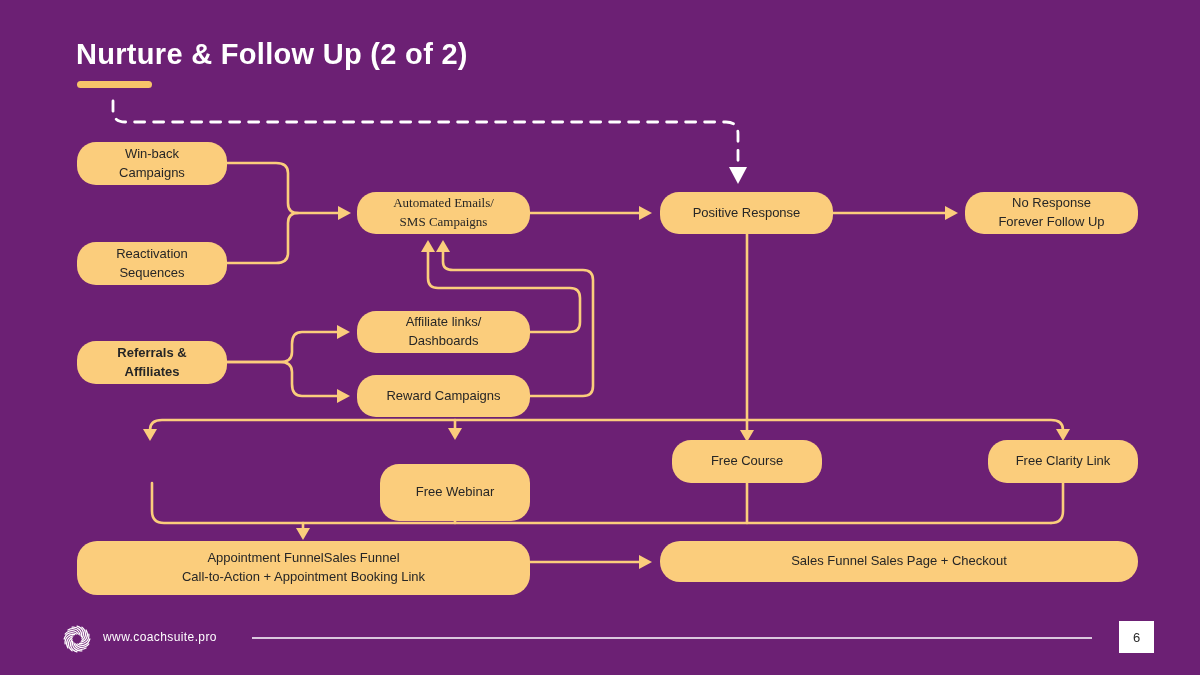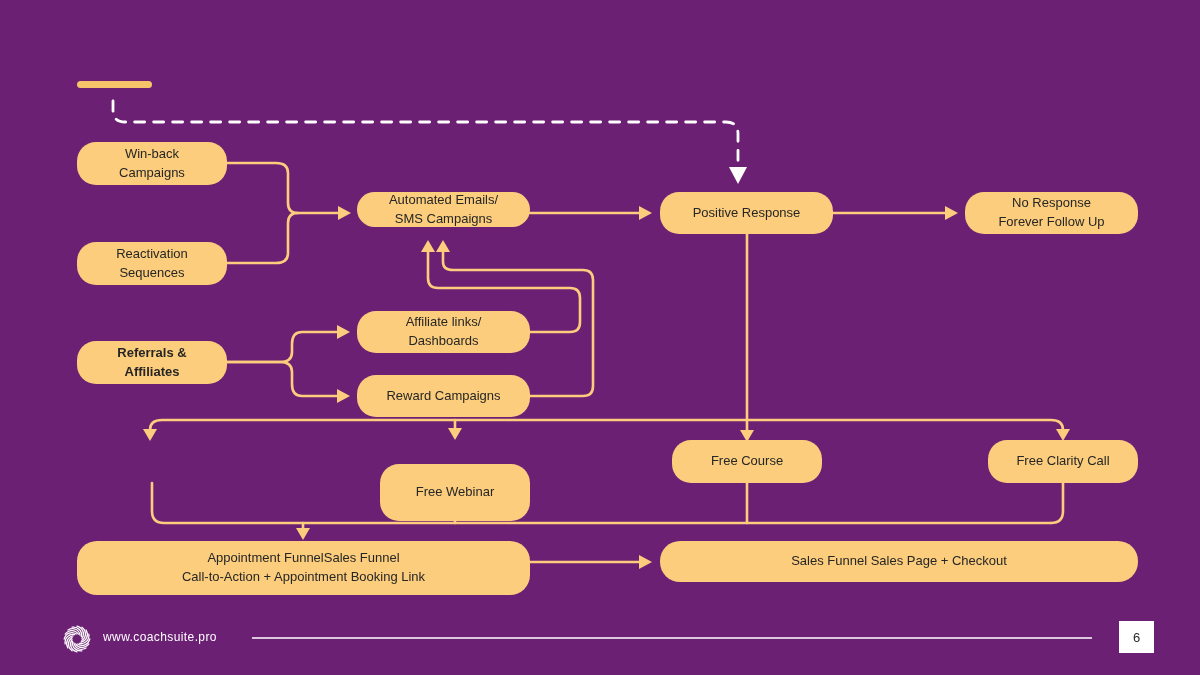--- a/index.html
+++ b/index.html
@@ -38,21 +38,21 @@
     position:absolute;z-index:2;
     background:var(--node-fill);
     border-radius:19px;
     display:flex;align-items:center;justify-content:center;
     text-align:center;color:var(--node-text);
     font-size:13px;line-height:1.45;
   }
   .node .nl{white-space:pre-line;}
   #n-win-back{left:77px;top:142px;width:150px;height:43px;}
   #n-reactivation{left:77px;top:242px;width:150px;height:43px;}
-  #n-automated{left:357px;top:192px;width:173px;height:35px;}
+  #n-automated{left:357px;top:192px;width:173px;height:42px;font-family:Liberation Serif, serif;}
   #n-positive{left:660px;top:192px;width:173px;height:42px;}
   #n-no-response{left:965px;top:192px;width:173px;height:42px;}
   #n-referrals{left:77px;top:341px;width:150px;height:43px;font-weight:bold;}
   #n-affiliate{left:357px;top:311px;width:173px;height:42px;}
   #n-reward{left:357px;top:375px;width:173px;height:42px;}
   #n-free-pdf{left:77px;top:440px;width:150px;height:43px;}
   #n-free-webinar{left:380px;top:464px;width:150px;height:57px;justify-content:center;}
   #n-free-course{left:672px;top:440px;width:150px;height:43px;}
   #n-free-clarity{left:988px;top:440px;width:150px;height:43px;}
   #n-appointment{left:77px;top:541px;width:453px;height:54px;border-radius:20px;}
@@ -65,20 +65,21 @@
     background:var(--page-box);z-index:2;
     display:flex;align-items:center;justify-content:center;
     font-size:13px;color:#2b2b2b;
   }
 </style>
 </head>
 <body>
 
 <div class="slide">
 
+  <h1 class="slide-title">Nurture &amp; Follow Up (2 of 2)</h1>
   <div class="accent-bar"></div>
 
   <svg class="connectors" width="1200" height="675" viewBox="0 0 1200 675">
 
     <g>
       <path class="edge" d="M227,163 H276 Q288,163 288,173 V203 Q288,213 298,213 H338"></path>
       <path class="edge" d="M227,263 H276 Q288,263 288,253 V223 Q288,213 298,213"></path>
       <polygon class="edge-head" points="338,206 338,220 351,213"></polygon>
     </g>
 
@@ -172,21 +173,21 @@
   <div class="node" id="n-reward">
       <span class="nl">Reward Campaigns</span>
     </div>
   <div class="node" id="n-free-webinar">
       <span class="nl">Free Webinar</span>
     </div>
   <div class="node" id="n-free-course">
       <span class="nl">Free Course</span>
     </div>
   <div class="node" id="n-free-clarity">
-      <span class="nl">Free Clarity Call</span>
+      <span class="nl">Free Clarity Link</span>
     </div>
   <div class="node" id="n-appointment">
       <span class="nl">Appointment FunnelSales Funnel
 Call-to-Action + Appointment Booking Link</span>
     </div>
   <div class="node" id="n-sales">
       <span class="nl">Sales Funnel Sales Page + Checkout</span>
     </div>
 
   <svg class="footer-logo" viewBox="0 0 32 32">

